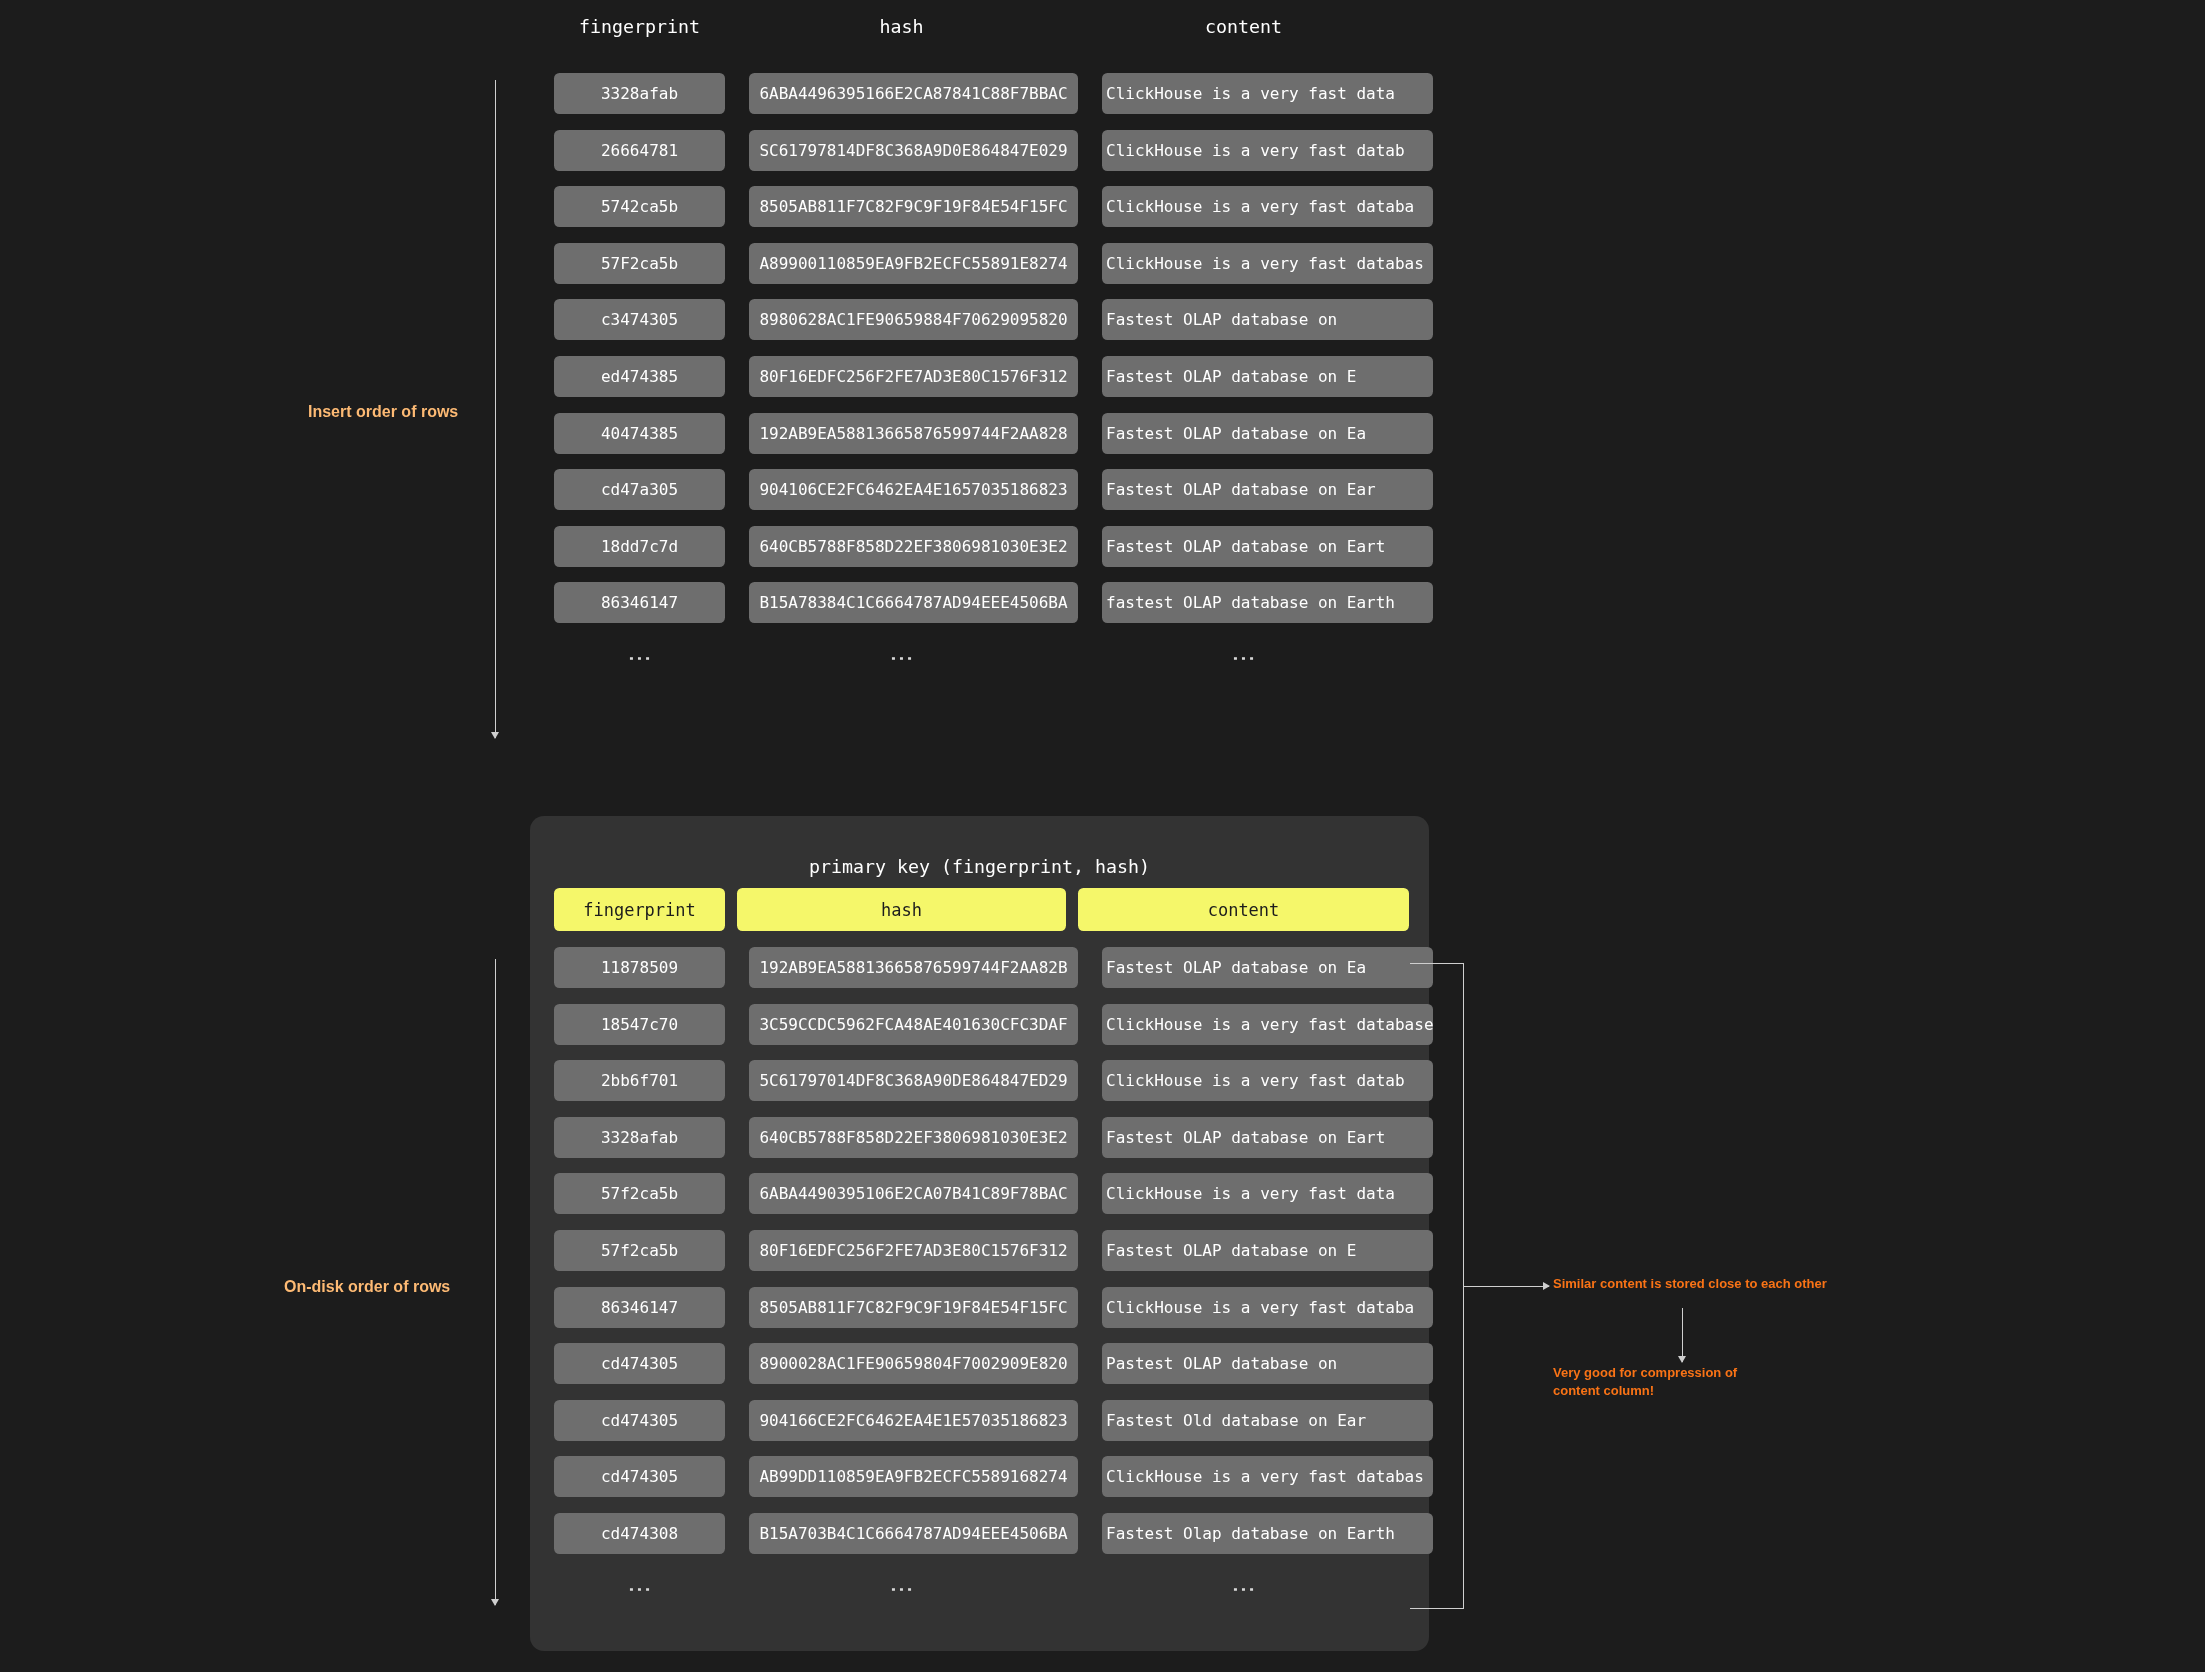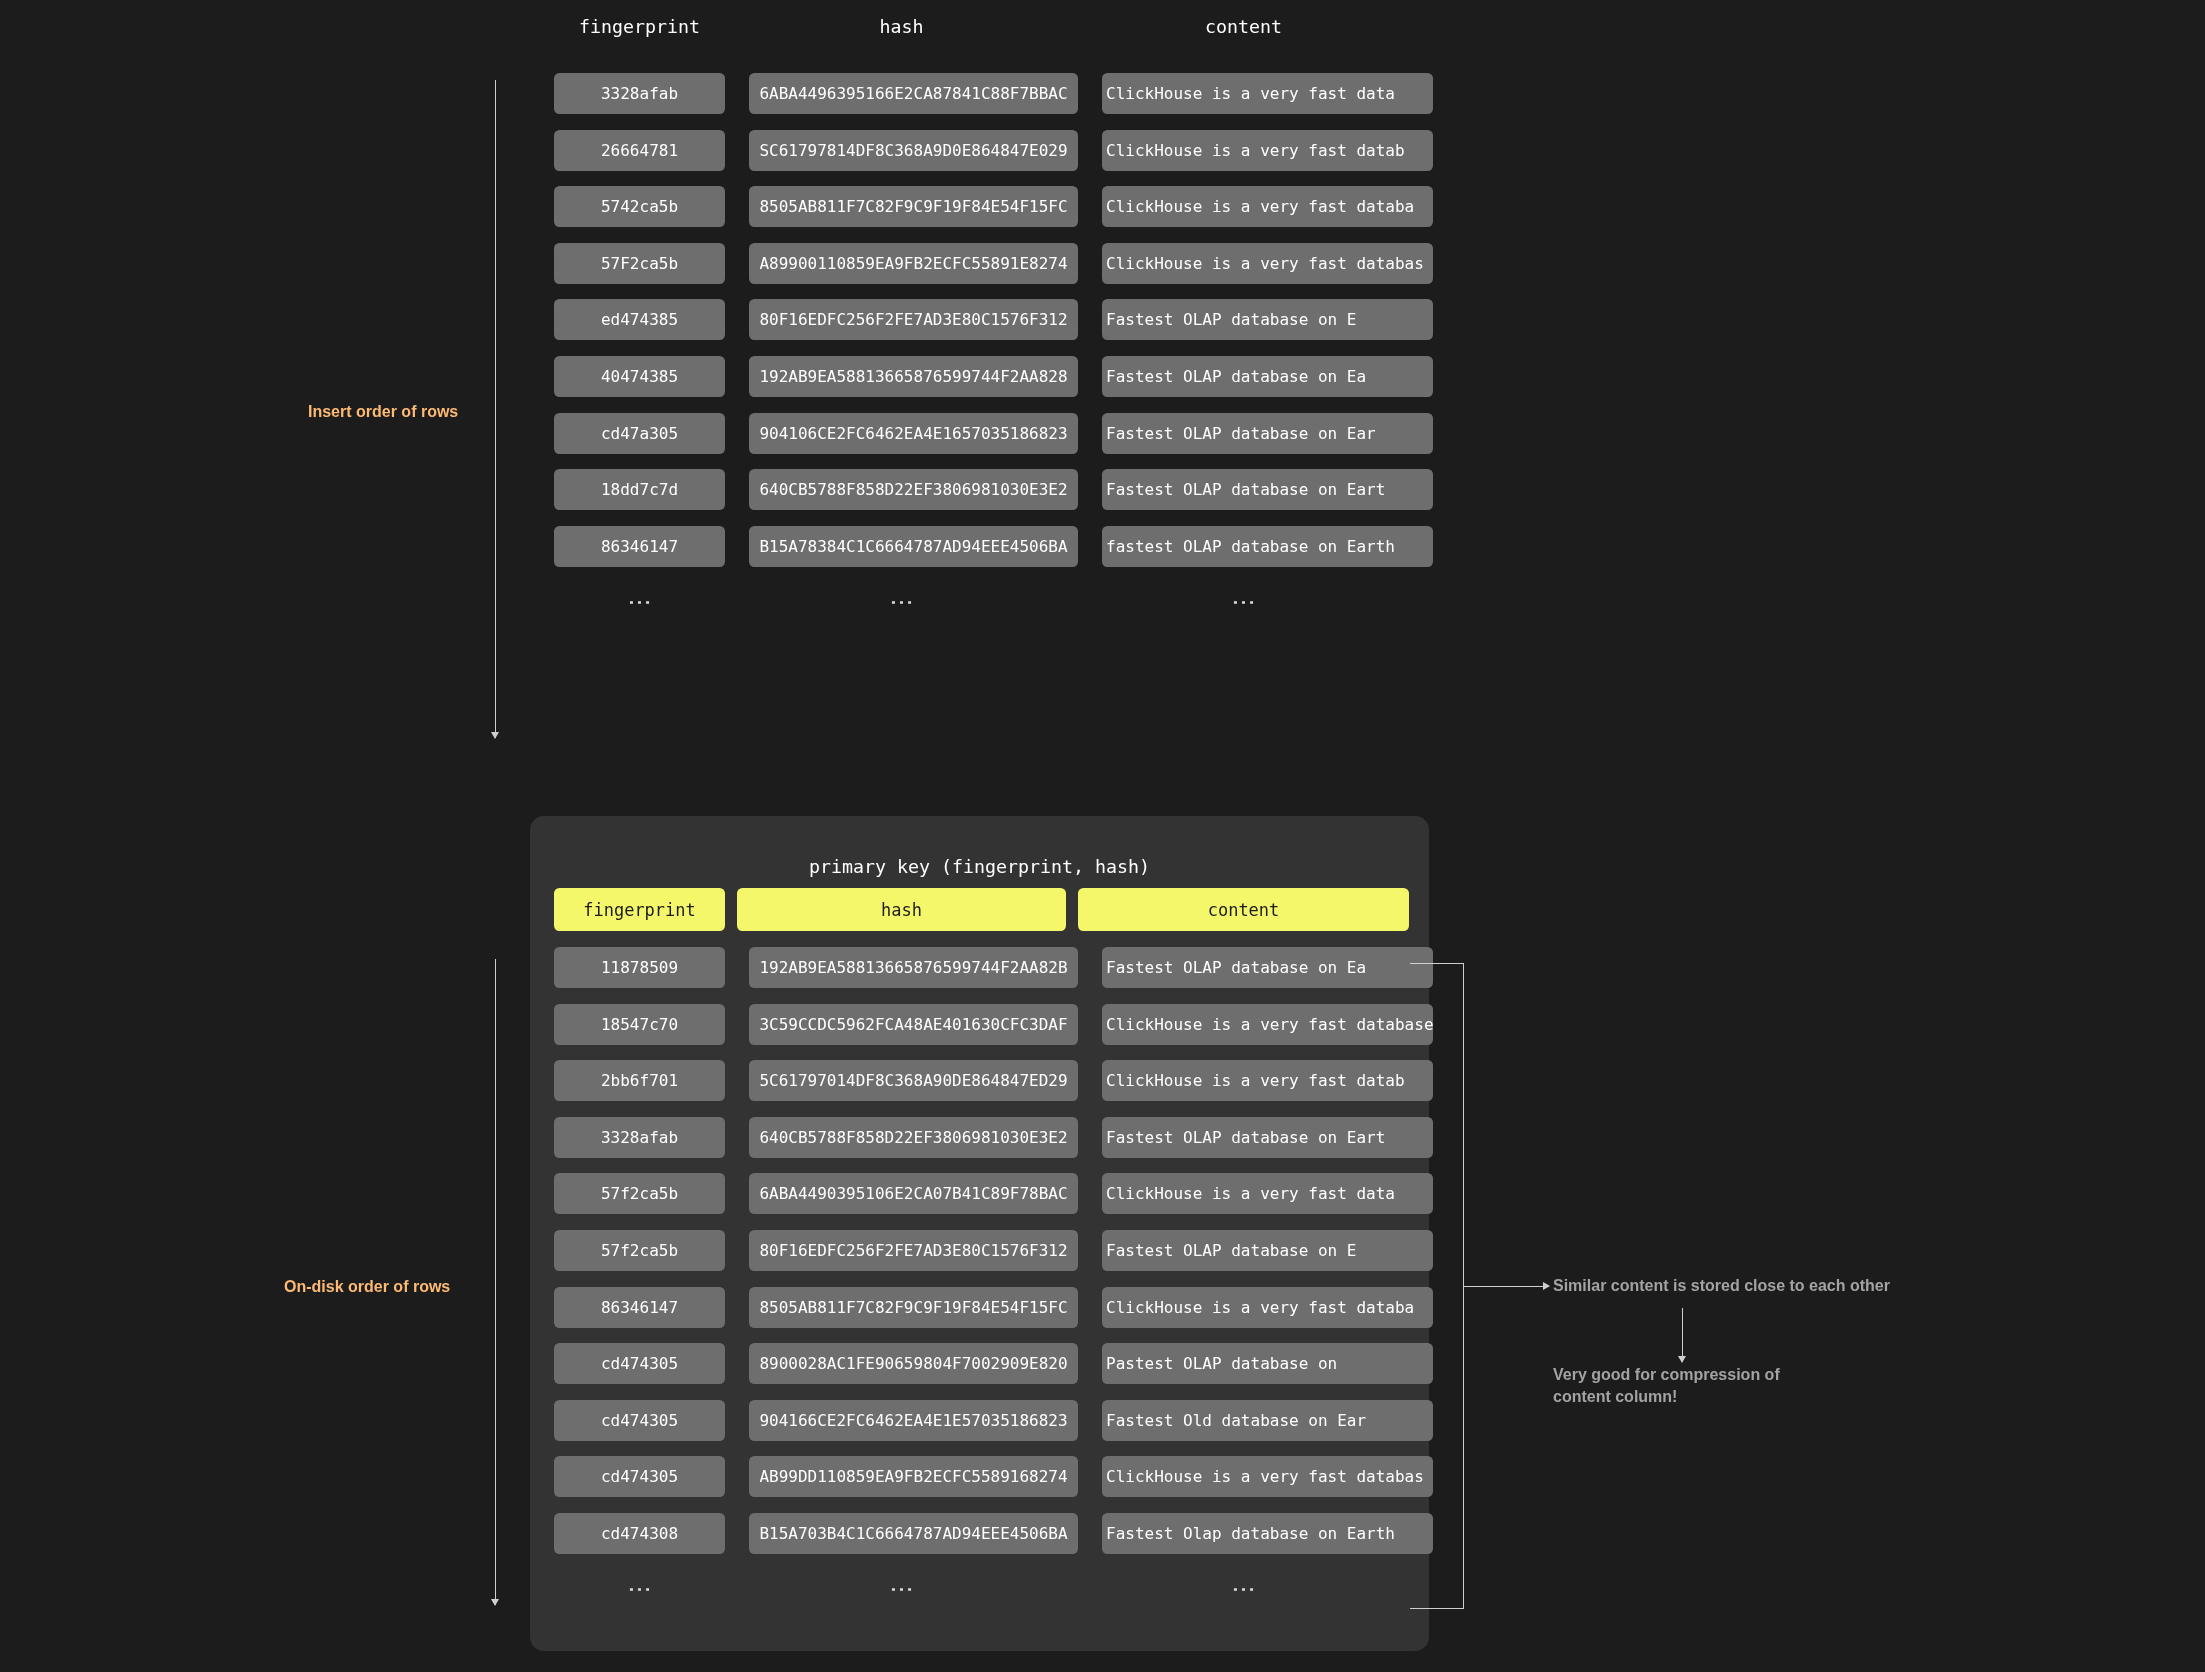--- a/index.html
+++ b/index.html
@@ -212,23 +212,23 @@
     position: absolute;
     right: -1.1px;
     top: -3.8px;
     width: 0; height: 0;
     border-top: 4.3px solid transparent;
     border-bottom: 4.3px solid transparent;
     border-left: 7.5px solid #cfcfcf;
   }
   .callout {
     position: absolute;
-    font-size: 16px;
+    font-size: 13px;
     font-weight: bold;
-    color: #a3a3a3;
+    color: #f97316;
     line-height: 1.35;
     white-space: pre-line;
   }
   #callout-arrow {
     position: absolute;
     left: 1682px;
     top: 1308px;
     width: 1.1px;
     height: 54px;
     background: #cfcfcf;
@@ -270,20 +270,25 @@
       <div class="cell w-fp">5742ca5b</div>
       <div class="cell w-hash">8505AB811F7C82F9C9F19F84E54F15FC</div>
       <div class="cell content w-content">ClickHouse is a very fast databa</div>
     </div>
     <div class="row">
       <div class="cell w-fp">57F2ca5b</div>
       <div class="cell w-hash">A89900110859EA9FB2ECFC55891E8274</div>
       <div class="cell content w-content">ClickHouse is a very fast databas</div>
     </div>
     <div class="row">
+      <div class="cell w-fp">c3474305</div>
+      <div class="cell w-hash">8980628AC1FE90659884F70629095820</div>
+      <div class="cell content w-content">Fastest OLAP database on</div>
+    </div>
+    <div class="row">
       <div class="cell w-fp">ed474385</div>
       <div class="cell w-hash">80F16EDFC256F2FE7AD3E80C1576F312</div>
       <div class="cell content w-content">Fastest OLAP database on E</div>
     </div>
     <div class="row">
       <div class="cell w-fp">40474385</div>
       <div class="cell w-hash">192AB9EA58813665876599744F2AA828</div>
       <div class="cell content w-content">Fastest OLAP database on Ea</div>
     </div>
     <div class="row">

